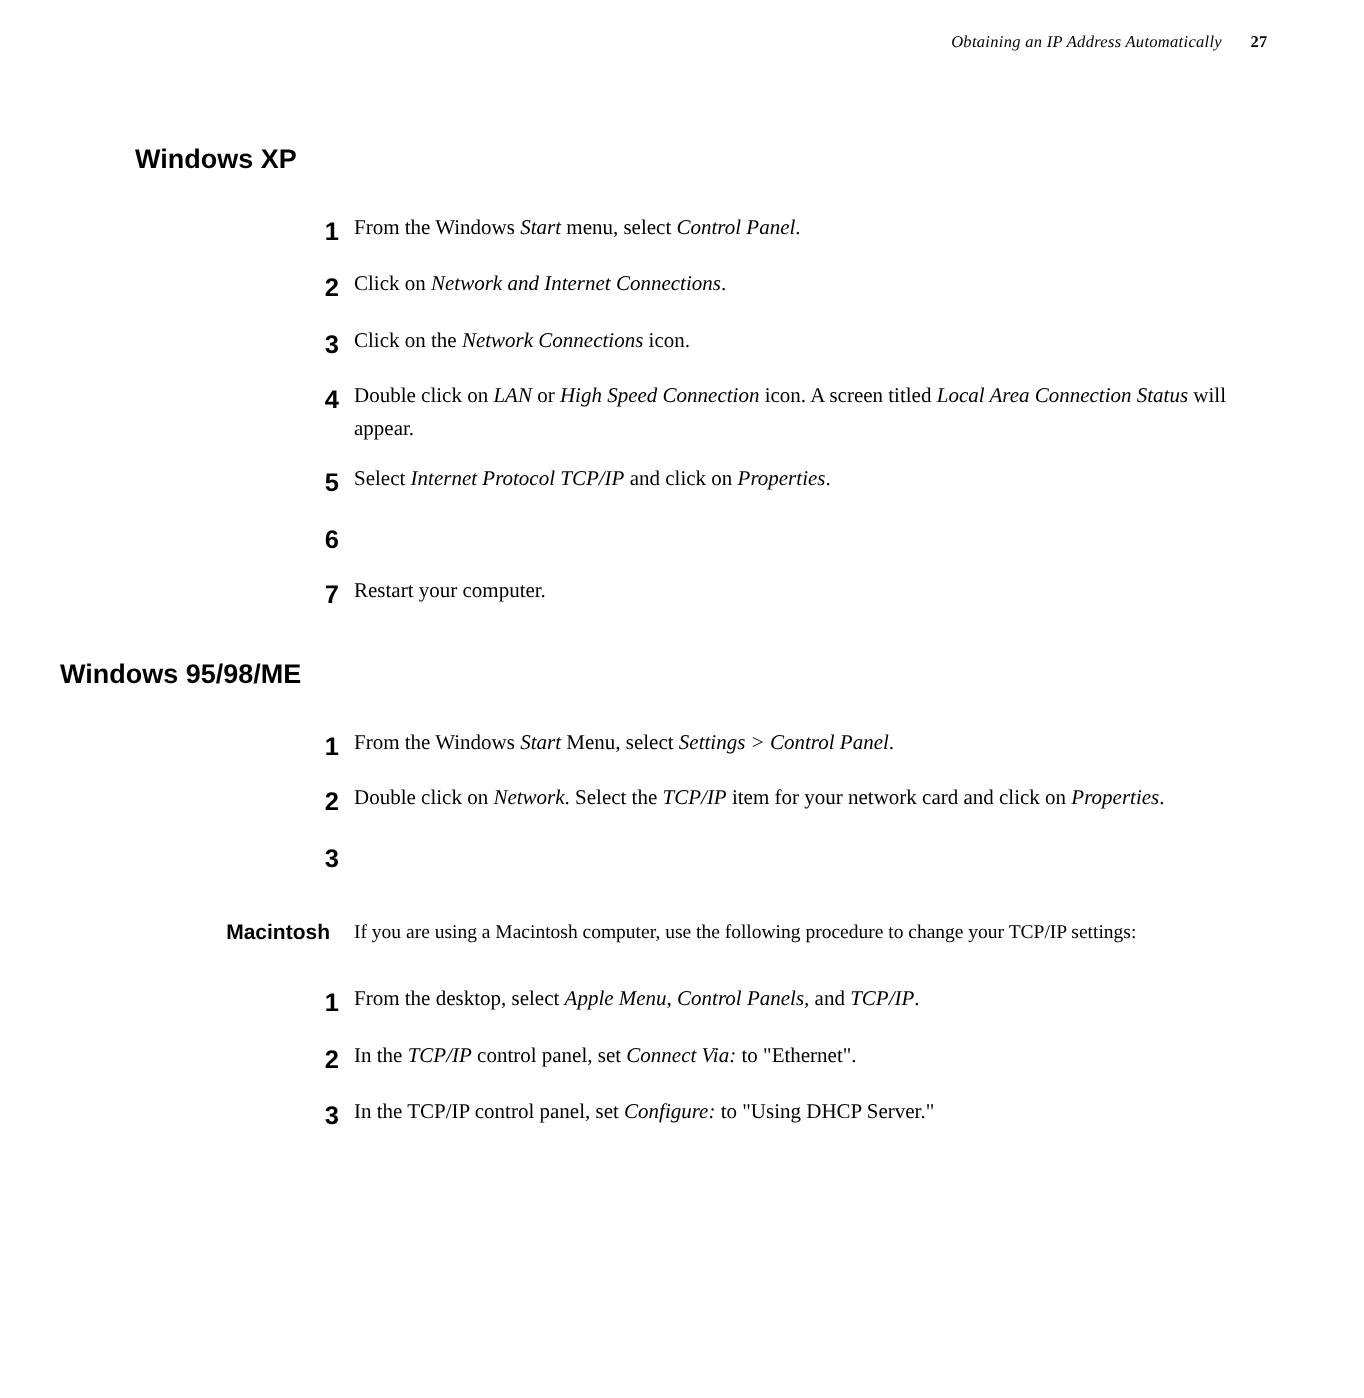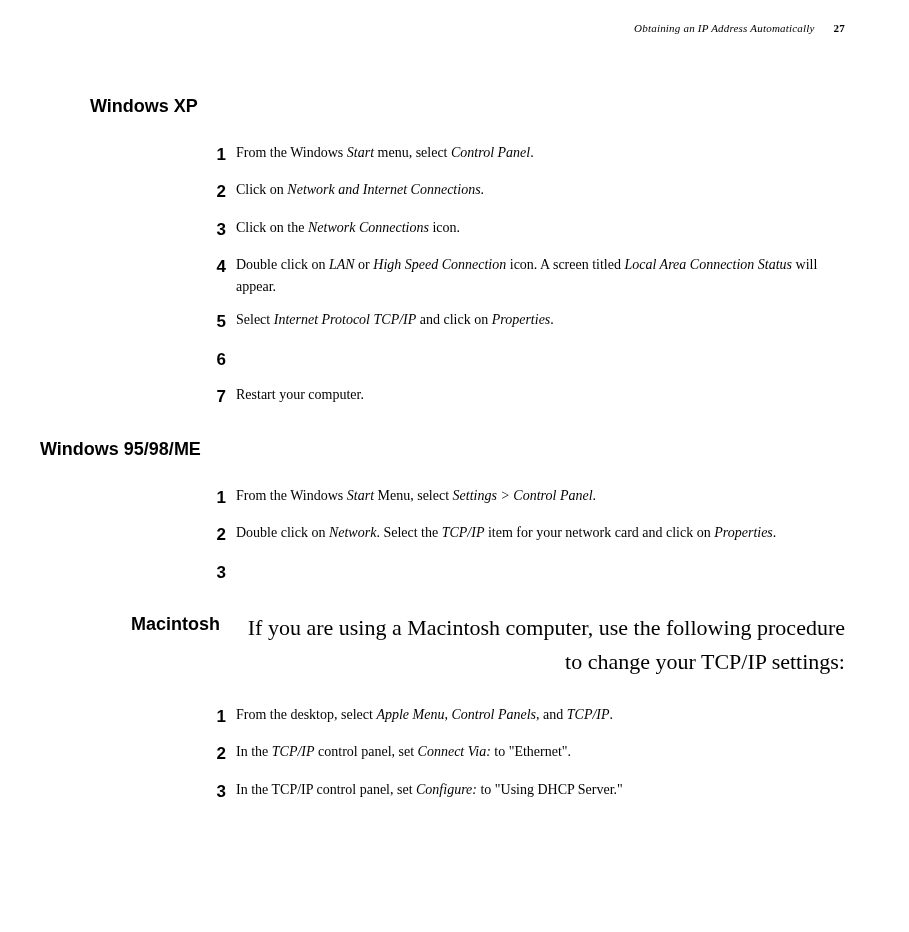--- a/index.html
+++ b/index.html
@@ -68,27 +68,26 @@
       display: flex;
       align-items: flex-start;
       margin-bottom: 24px;
     }
     .intro-row .side-label {
       font-weight: bold;
       min-width: 196px;
       text-align: right;
       padding-right: 16px;
       font-family: Arial, Helvetica, sans-serif;
-      font-size: 18px;
+      font-size: 14px;
     }
     .intro-row .intro-text {
       flex: 1;
-      font-size: 22px;
+      font-size: 13px;
       line-height: 1.55;
-      text-align: right;
     }
     em {
       font-style: italic;
     }
   </style>
 </head>
 <body>
 
 <div class="header">
   <span>Obtaining an IP Address Automatically</span>

